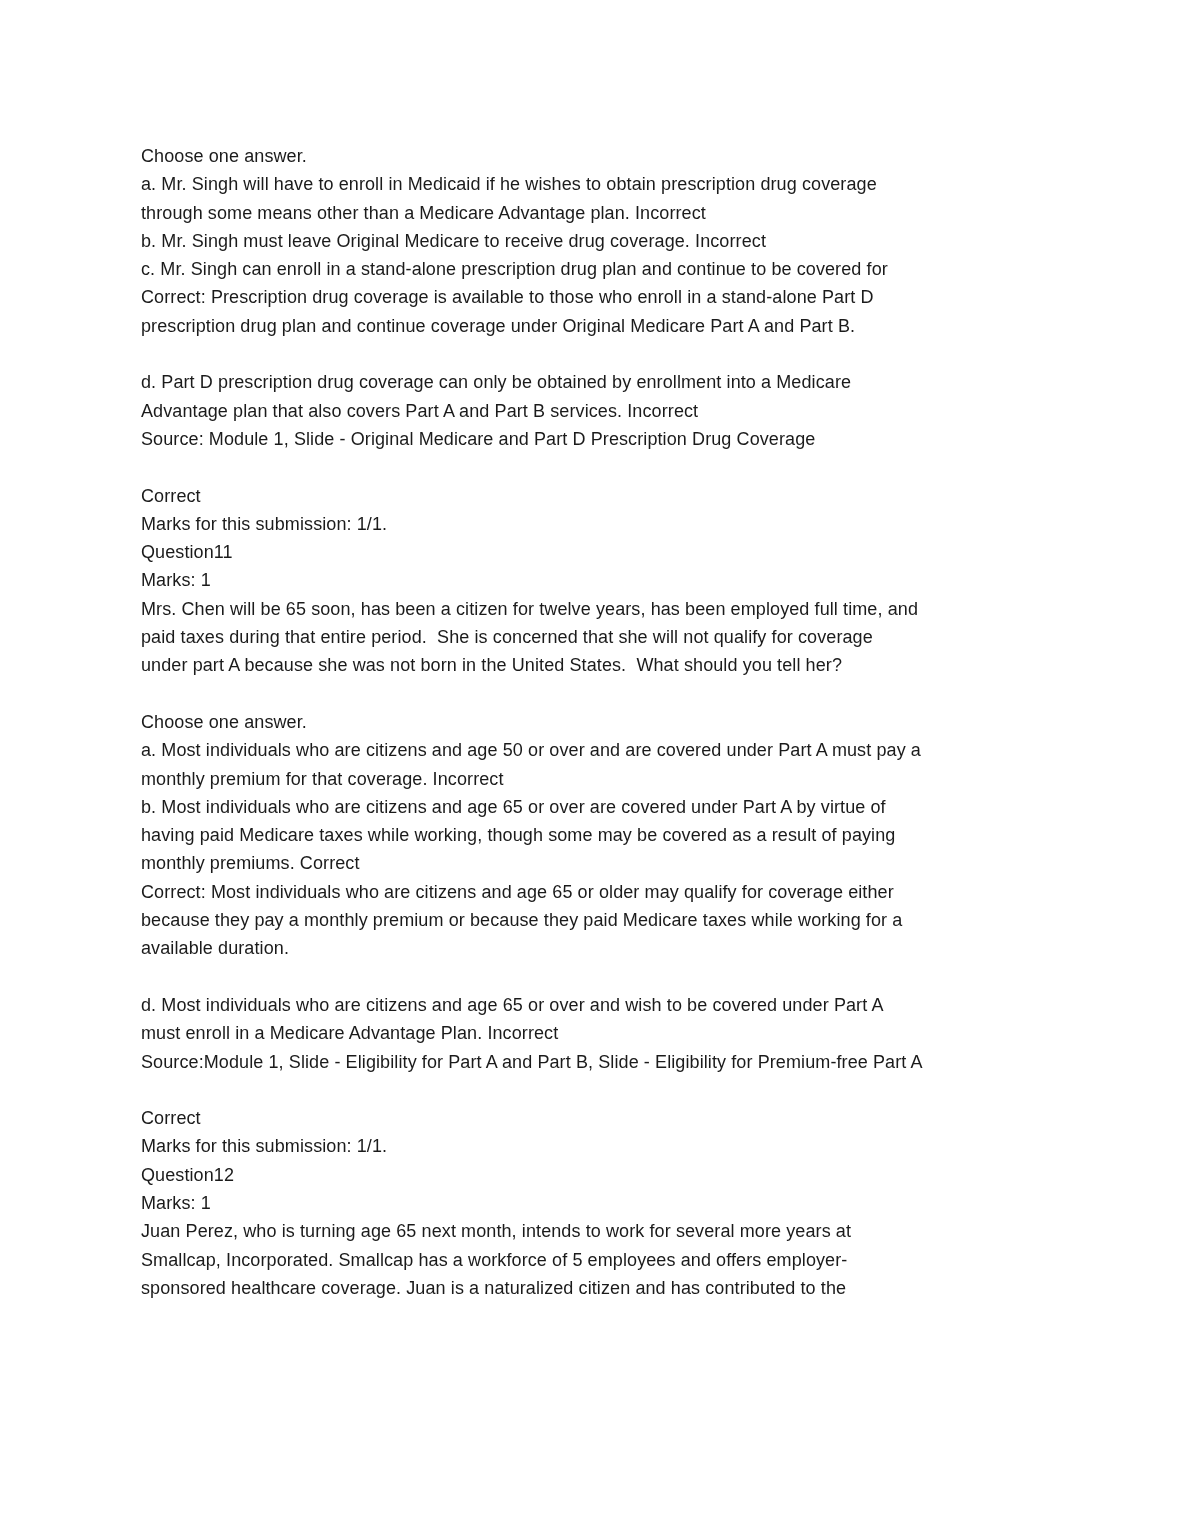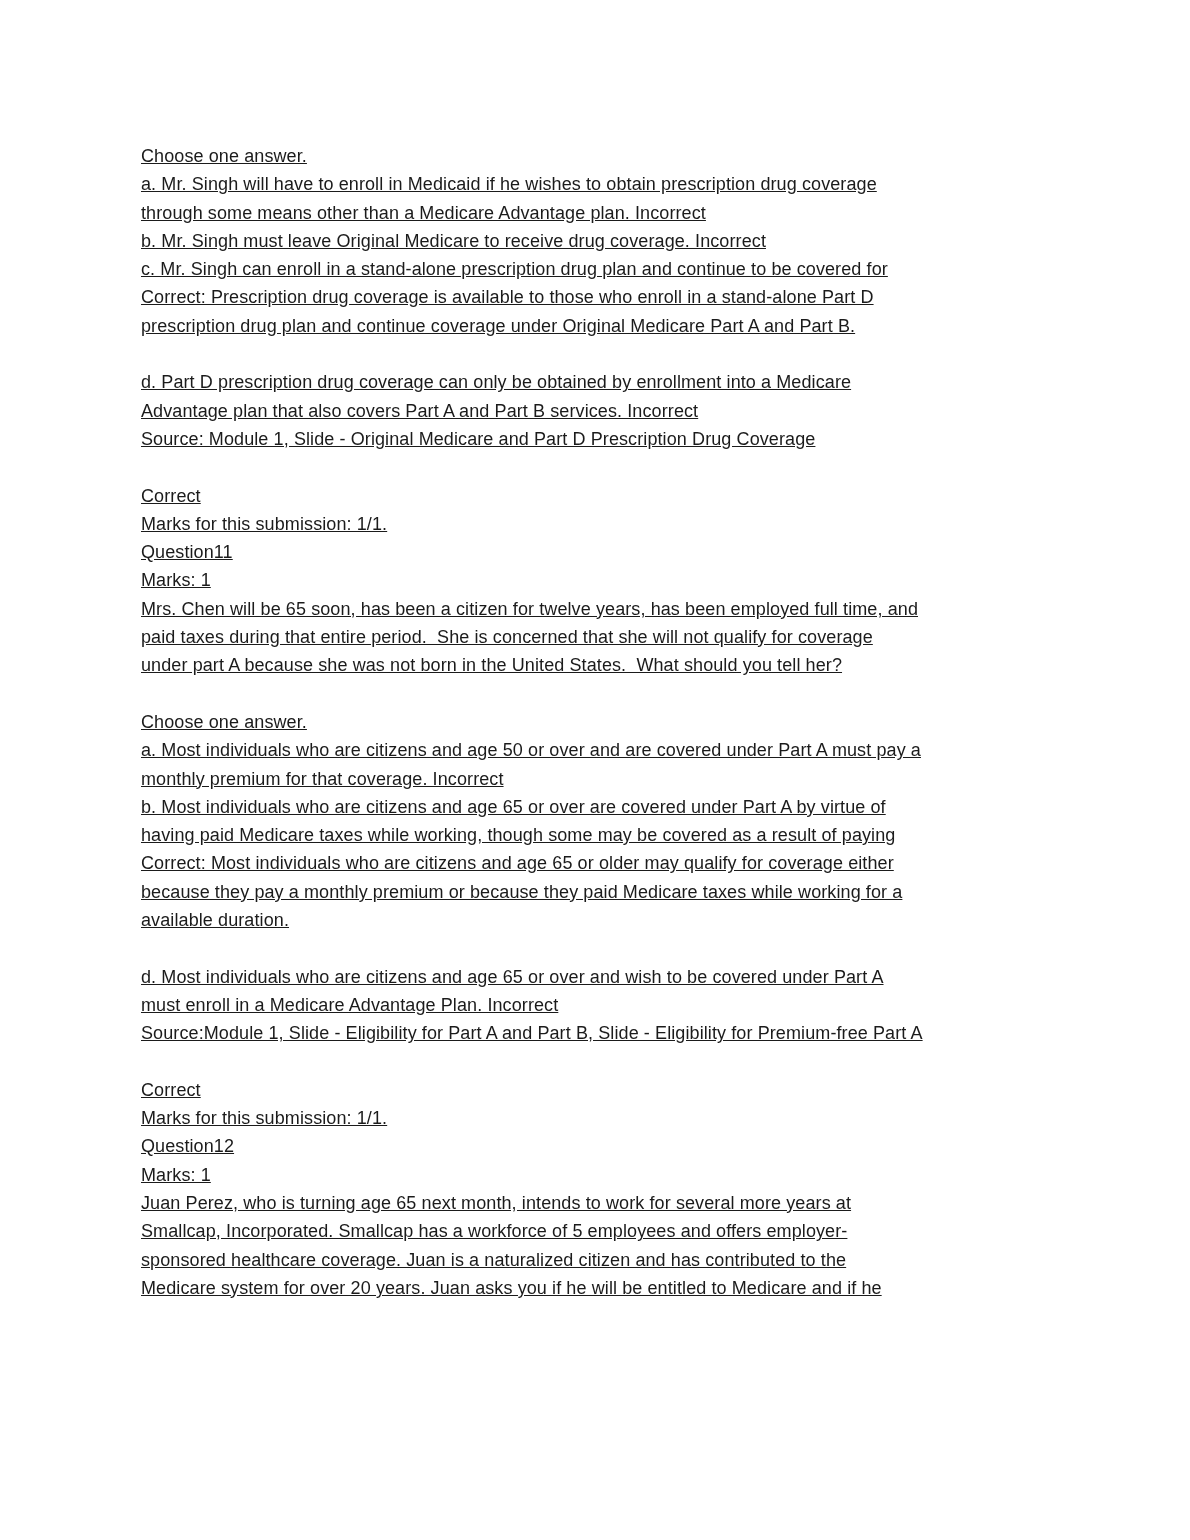--- a/index.html
+++ b/index.html
@@ -18,21 +18,20 @@
     box-sizing: border-box;
     width: 1190px;
     padding: 142px 95px 0 141px;
     font-size: 18px;
     line-height: 28.3px;
   }
   .line {
     white-space: pre;
     height: 28.3px;
     letter-spacing: 0.1px;
-    text-decoration: underline;
   }
   .line.blank {
     height: 28.3px;
   }
 </style>
 </head>
 <body>
 
 <div class="doc">
   <div>
@@ -57,33 +56,33 @@
         <div class="line">Marks: 1</div>
         <div class="line">Mrs. Chen will be 65 soon, has been a citizen for twelve years, has been employed full time, and</div>
         <div class="line">paid taxes during that entire period.  She is concerned that she will not qualify for coverage</div>
         <div class="line">under part A because she was not born in the United States.  What should you tell her?</div>
         <div class="line blank"></div>
         <div class="line">Choose one answer.</div>
         <div class="line">a. Most individuals who are citizens and age 50 or over and are covered under Part A must pay a</div>
         <div class="line">monthly premium for that coverage. Incorrect</div>
         <div class="line">b. Most individuals who are citizens and age 65 or over are covered under Part A by virtue of</div>
         <div class="line">having paid Medicare taxes while working, though some may be covered as a result of paying</div>
+        <div class="line">monthly premiums. Correct</div>
         <div class="line">Correct: Most individuals who are citizens and age 65 or older may qualify for coverage either</div>
         <div class="line">because they pay a monthly premium or because they paid Medicare taxes while working for a</div>
         <div class="line">available duration.</div>
         <div class="line blank"></div>
         <div class="line">d. Most individuals who are citizens and age 65 or over and wish to be covered under Part A</div>
         <div class="line">must enroll in a Medicare Advantage Plan. Incorrect</div>
         <div class="line">Source:Module 1, Slide - Eligibility for Part A and Part B, Slide - Eligibility for Premium-free Part A</div>
         <div class="line blank"></div>
         <div class="line">Correct</div>
         <div class="line">Marks for this submission: 1/1.</div>
       </div>
       <div>
         <div class="line">Question12</div>
         <div class="line">Marks: 1</div>
         <div class="line">Juan Perez, who is turning age 65 next month, intends to work for several more years at</div>
         <div class="line">Smallcap, Incorporated. Smallcap has a workforce of 5 employees and offers employer-</div>
         <div class="line">sponsored healthcare coverage. Juan is a naturalized citizen and has contributed to the</div>
-        <div class="line">Medicare system for over 20 years. Juan asks you if he will be entitled to Medicare and if he</div>
       </div>
     </div>
 </div>
 
 </body></html>

